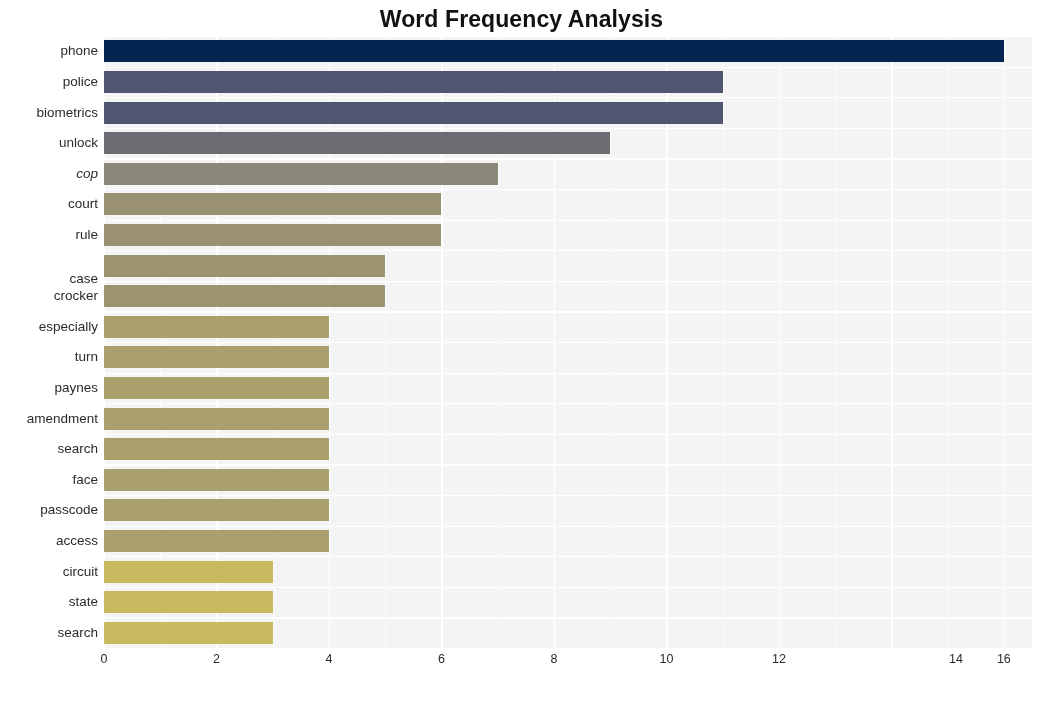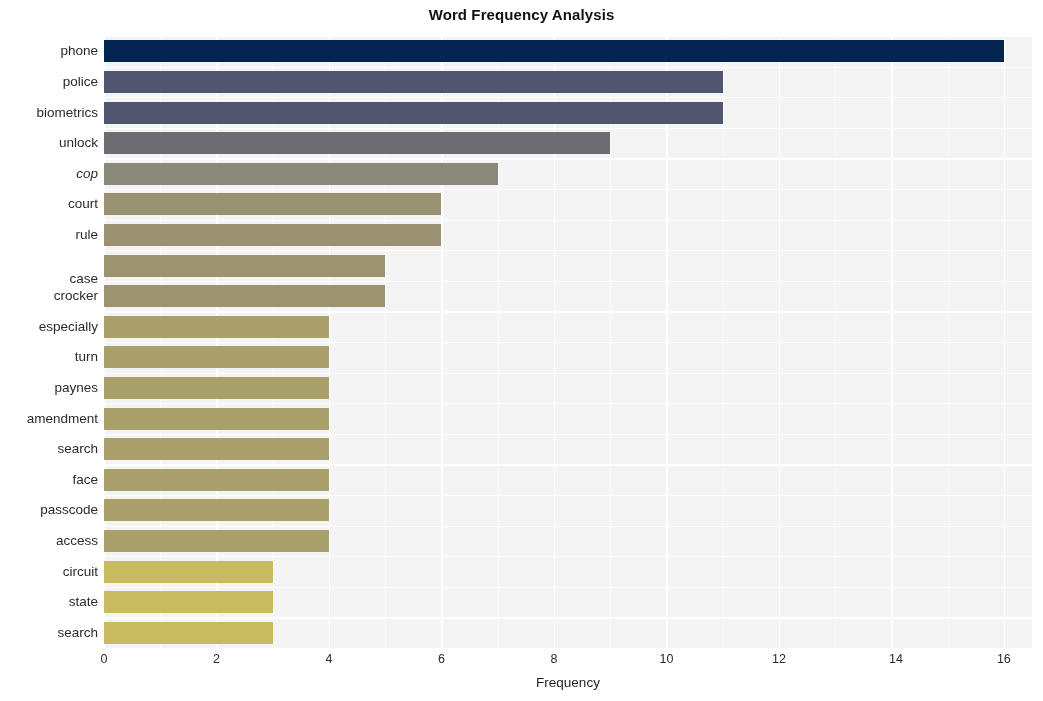--- a/index.html
+++ b/index.html
@@ -22,21 +22,21 @@
     height: 701px;
     background: #ffffff;
   }
 
   #chart-title {
     position: absolute;
     left: 0;
     top: 6px;
     width: 1043px;
     text-align: center;
-    font-size: 15px;
+    font-size: 23px;
     font-weight: bold;
     color: #111111;
     letter-spacing: 0.1px;
   }
 
   
   #plot-area {
     position: absolute;
     left: 104px;
     top: 36px;
@@ -203,19 +203,18 @@
       <div class="ytick-label" style="top: 589.7px;">search</div>
     </div>
   <div id="xtick-labels">
       <div class="xtick-label" style="left: 104px;">0</div>
       <div class="xtick-label" style="left: 216.485px;">2</div>
       <div class="xtick-label" style="left: 328.97px;">4</div>
       <div class="xtick-label" style="left: 441.455px;">6</div>
       <div class="xtick-label" style="left: 553.939px;">8</div>
       <div class="xtick-label" style="left: 666.424px;">10</div>
       <div class="xtick-label" style="left: 778.909px;">12</div>
-      <div class="xtick-label" style="left: 896px;">14</div>
+      <div class="xtick-label" style="left: 943px; text-align: right;">14</div>
       <div class="xtick-label" style="left: 1003.88px;">16</div>
     </div>
 
-  <div id="xaxis-label">Frequency</div>
 
 </div>
 
 </body></html>

